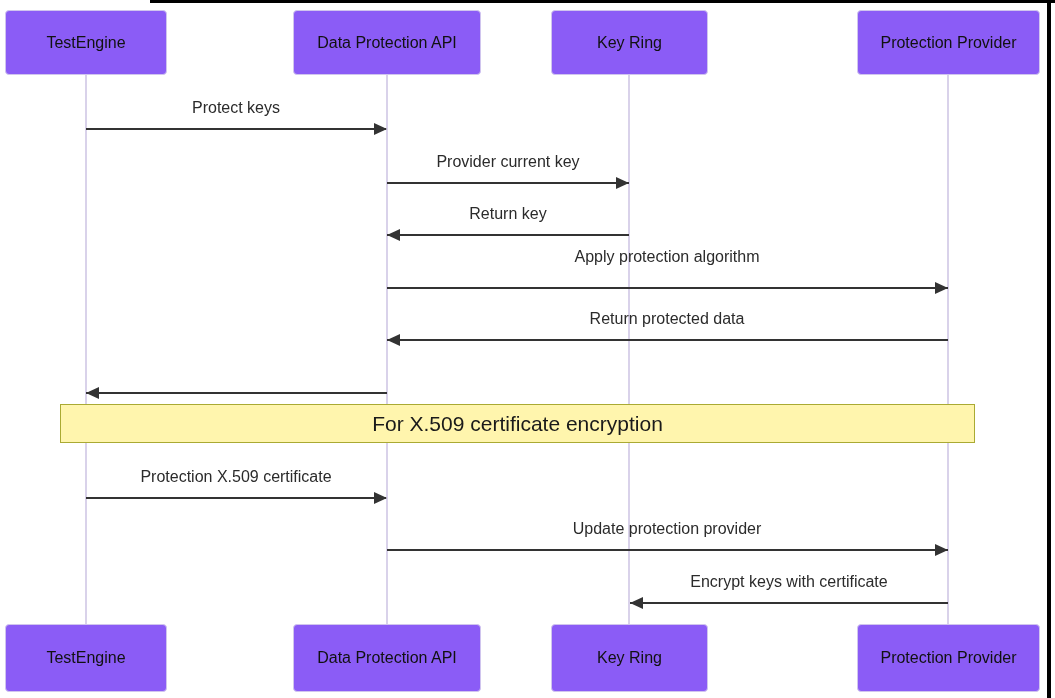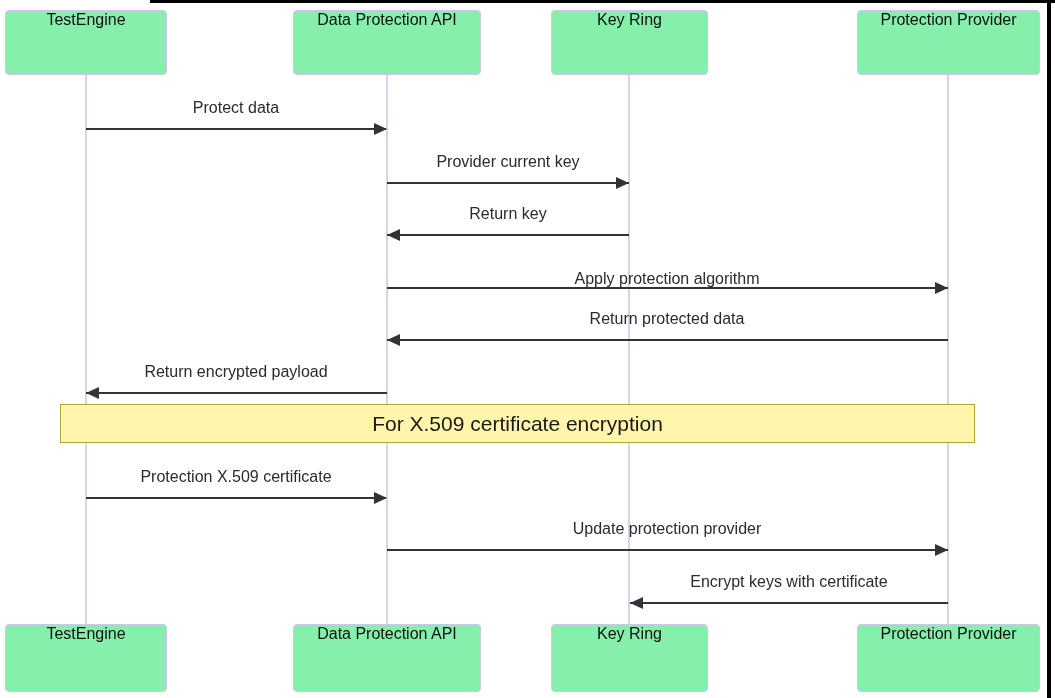--- a/index.html
+++ b/index.html
@@ -18,24 +18,25 @@
   .lifeline {
     position: absolute;
     width: 2px;
     top: 75px;
     height: 549px;
     background: #d9d2ea;
   }
 
   .actor {
     position: absolute;
-    background: #86efac;
+    background: #8b5cf6;
     border: 1px solid #d0c5ee;
     border-radius: 4px;
     display: flex;
+    align-items: center;
     justify-content: center;
     font-size: 16px;
     color: #111111;
     box-sizing: border-box;
   }
 
   .msg-label {
     position: absolute;
     transform: translateX(-50%);
     font-size: 16px;
@@ -89,41 +90,40 @@
   <div class="actor" style="left:293px;top:10px;width:188px;height:65px;">
       <span>Data Protection API</span>
     </div>
   <div class="actor" style="left:551px;top:10px;width:157px;height:65px;">
       <span>Key Ring</span>
     </div>
   <div class="actor" style="left:857px;top:10px;width:183px;height:65px;">
       <span>Protection Provider</span>
     </div>
 
-  <div class="msg-label" style="left:236px;top:99px;">Protect data</div>
+  <div class="msg-label" style="left:236px;top:99px;">Protect keys</div>
   <div class="msg-line" style="left:86px;top:128px;width:300px;"></div>
   <div class="arrow arrow-right" style="left:374px;top:123px;"></div>
 
   <div class="msg-label" style="left:508px;top:153px;">Provider current key</div>
   <div class="msg-line" style="left:387px;top:182px;width:242px;"></div>
   <div class="arrow arrow-right" style="left:616px;top:177px;"></div>
 
   <div class="msg-label" style="left:508px;top:205px;">Return key</div>
   <div class="msg-line" style="left:387px;top:234px;width:242px;"></div>
   <div class="arrow arrow-left" style="left:387px;top:229px;"></div>
 
-  <div class="msg-label" style="left:667px;top:270px;">Apply protection algorithm</div>
+  <div class="msg-label" style="left:667px;top:248px;">Apply protection algorithm</div>
   <div class="msg-line" style="left:387px;top:287px;width:561px;"></div>
   <div class="arrow arrow-right" style="left:935px;top:282px;"></div>
 
   <div class="msg-label" style="left:667px;top:310px;text-align:right;">Return protected data</div>
   <div class="msg-line" style="left:387px;top:339px;width:561px;"></div>
   <div class="arrow arrow-left" style="left:387px;top:334px;"></div>
 
-  <div class="msg-label" style="left:236px;top:363px;">Return encrypted payload</div>
   <div class="msg-line" style="left:86px;top:392px;width:301px;"></div>
   <div class="arrow arrow-left" style="left:86px;top:387px;"></div>
 
   <div class="note">
     <span>For X.509 certificate encryption</span>
   </div>
 
   <div class="msg-label" style="left:236px;top:468px;">Protection X.509 certificate</div>
   <div class="msg-line" style="left:86px;top:497px;width:300px;"></div>
   <div class="arrow arrow-right" style="left:374px;top:492px;"></div>

